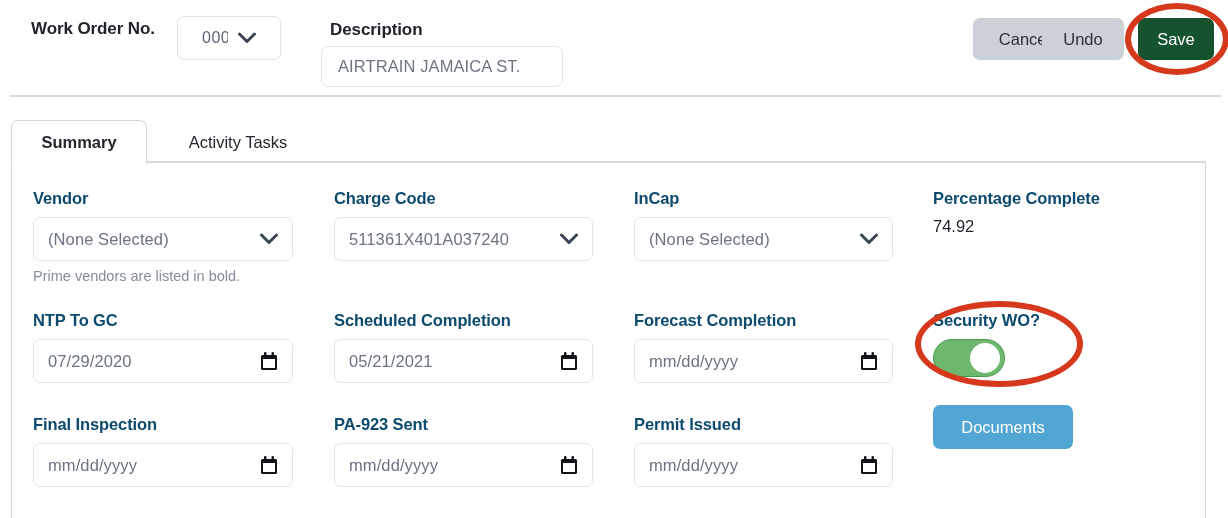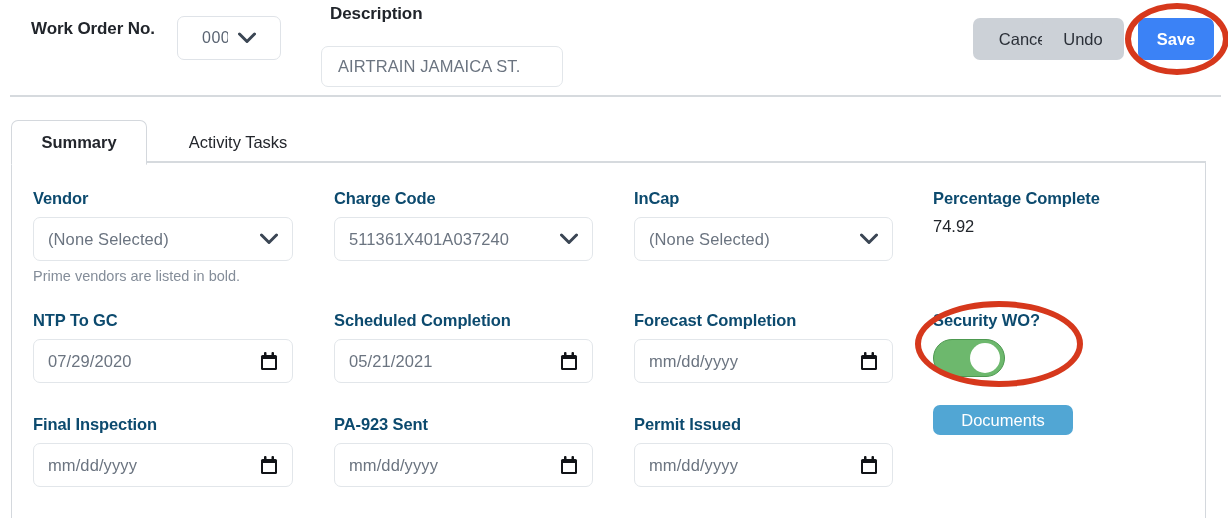--- a/index.html
+++ b/index.html
@@ -13,21 +13,21 @@
   }
   #root { position: relative; width: 1228px; height: 518px; overflow: hidden; background:#fff; }
 
   
   .header { position: absolute; left:0; top:0; width:1228px; height:97px; }
   .hdr-label {
     position:absolute; font-size:17px; font-weight:bold; color:#21252b;
     letter-spacing:-0.1px;
   }
   #wo-label { left:10px; top:19px;margin-left:21px; }
-  #desc-label { left:330px; top:4px; }
+  #desc-label { left:330px; top:20px; }
 
   .wo-select {
     position:absolute; left:177px; top:16px; width:104px; height:44px;
     background:#fff; border:1px solid #dfe3e8; border-radius:7px;
     display:flex; align-items:center; justify-content:center;
     padding:0 24px;
   }
   .wo-select .val {
     font-size:16px; color:#5a6472; white-space:nowrap; overflow:hidden;
     max-width:44px; letter-spacing:0.5px;
@@ -44,21 +44,21 @@
     letter-spacing:0.1px;
   }
 
   .btn {
     position:absolute; height:42px; border-radius:7px; border:none;
     font-size:16.5px; font-family:"Liberation Sans", sans-serif;
     display:flex; align-items:center; justify-content:center; cursor:pointer;
     padding:0 18px;
   }
   .btn-grey { background:#ccd1d7; color:#2b3038; }
-  .btn-blue { background:#3b82f6; color:#ffffff;font-weight:bold; }
+  .btn-blue { background:#14532d; color:#ffffff; }
   #btn-cancel { left:973px; top:18px; width:94px;padding-left:27px; }
   #btn-undo   { left:1042px; top:18px; width:82px; }
   #btn-save   { left:1138px; top:18px; width:76px; }
 
   .hdr-rule { position:absolute; left:10px; top:95px; width:1211px; height:2px; background:#d6dade; }
 
   
   .tabs { position:absolute; left:11px; top:120px; width:1195px; height:46px; }
   .tab {
     position:absolute; top:0; height:45px; display:flex; align-items:center;
@@ -118,21 +118,21 @@
     width:72px; height:38px; border-radius:19px;
     background:#6db86d; border:1px solid #4d9950;
     position:relative; cursor:pointer; margin-top:4px;
   }
   .toggle .knob {
     position:absolute; right:4px; top:3px; width:30px; height:30px;
     border-radius:50%; background:#ffffff;
   }
 
   #documents-btn {
-    position:absolute; left:921px; top:243px; width:140px; height:30px;
+    position:absolute; left:921px; top:243px; width:140px; height:44px;
     border-radius:7px; background:#51a6d4; color:#fff; border:none;
     font-size:16.5px; font-family:"Liberation Sans", sans-serif;
     display:flex; align-items:center; justify-content:center; cursor:pointer;
   }
 
   
   .annot {
     position:absolute; border:6px solid #d6381c; border-radius:50%;
     pointer-events:none; z-index:20; background:transparent;
   }

